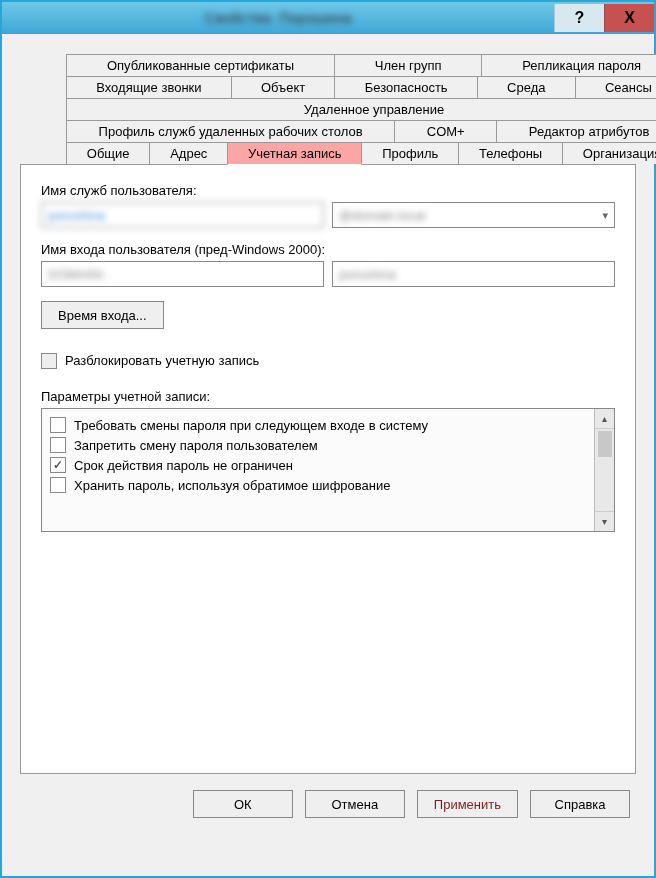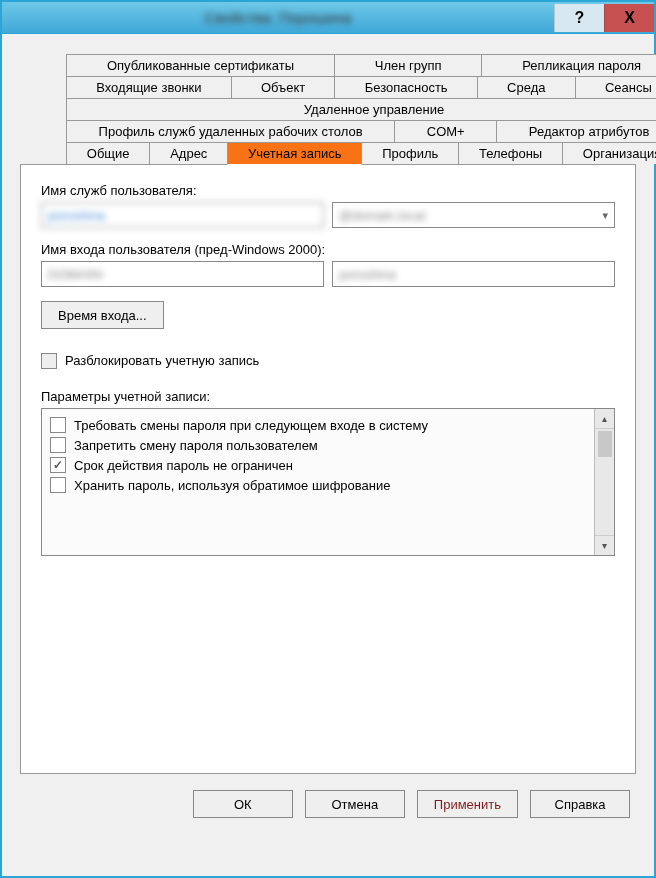--- a/index.html
+++ b/index.html
@@ -71,21 +71,21 @@
     font-size: 13px;
     text-align: center;
     flex-grow: 1;
     white-space: nowrap;
     position: relative;
     margin-right: -1px;
   }
   .tab.full { flex: 1; }
   .tabrow .tab:last-child { margin-right: 0; }
   .tab.active {
-    background: #f97316;
+    background: #fca5a5;
     z-index: 3;
     border-bottom: 1px solid #fff;
     margin-bottom: -1px;
   }
   .tabbody {
     border: 1px solid #999;
     background: #fff;
     padding: 18px 20px 10px 20px;
     position: relative;
     z-index: 2;
@@ -129,21 +129,21 @@
     background: #fff;
     display: inline-flex;
     align-items: center;
     justify-content: center;
     font-size: 12px;
   }
   .chk.checked::after { content: "✓"; color: #555; font-weight: bold; }
   .chk.disabled { background: #eee; }
   .listbox {
     border: 1px solid #888;
-    height: 148px;
+    height: 124px;
     display: flex;
     background: #fff;
   }
   .list-inner {
     flex: 1;
     padding: 6px 8px;
     overflow: hidden;
     background: #fbfbfb;
   }
   .list-inner .opt {

